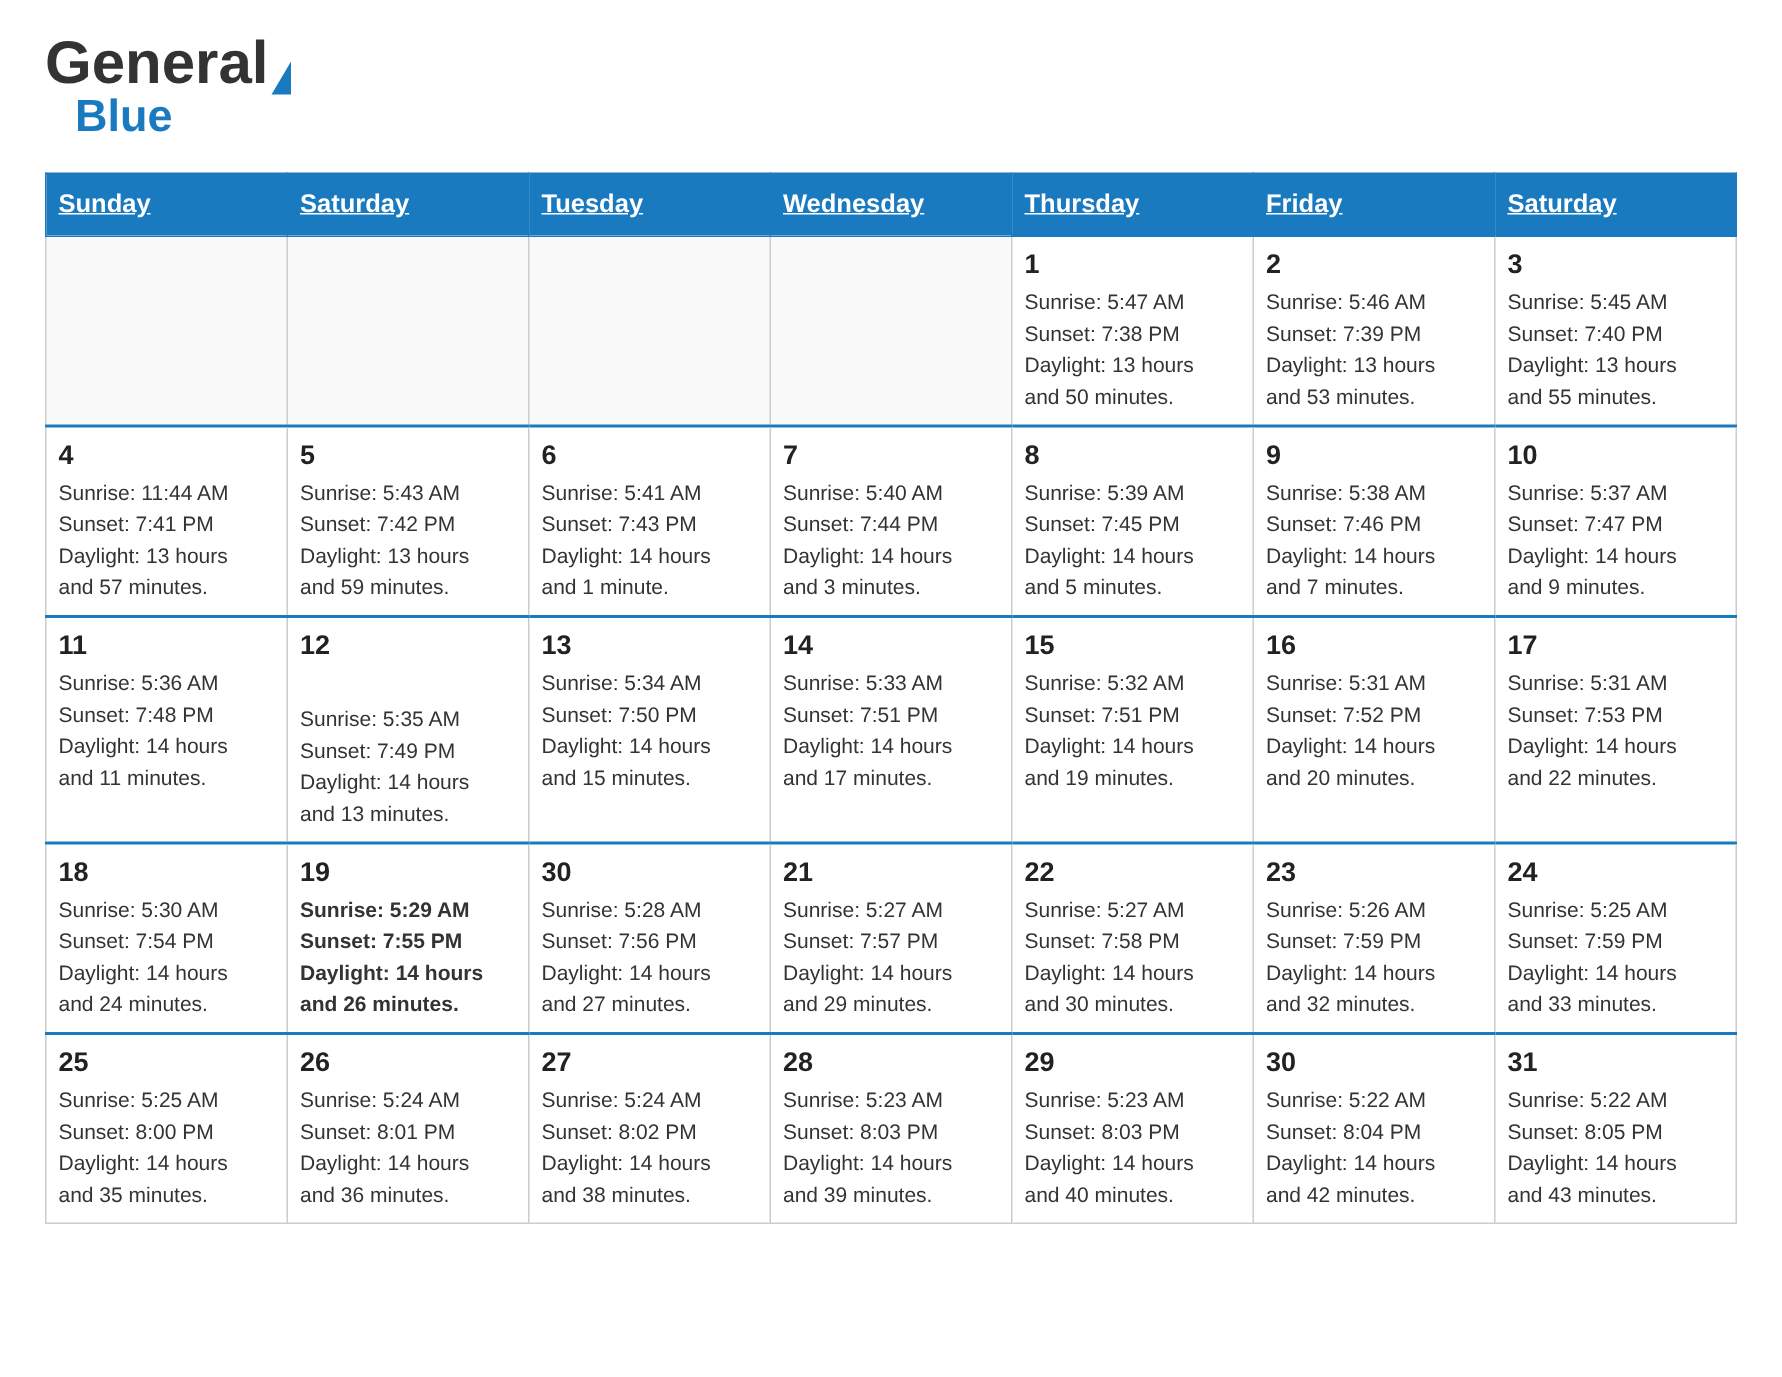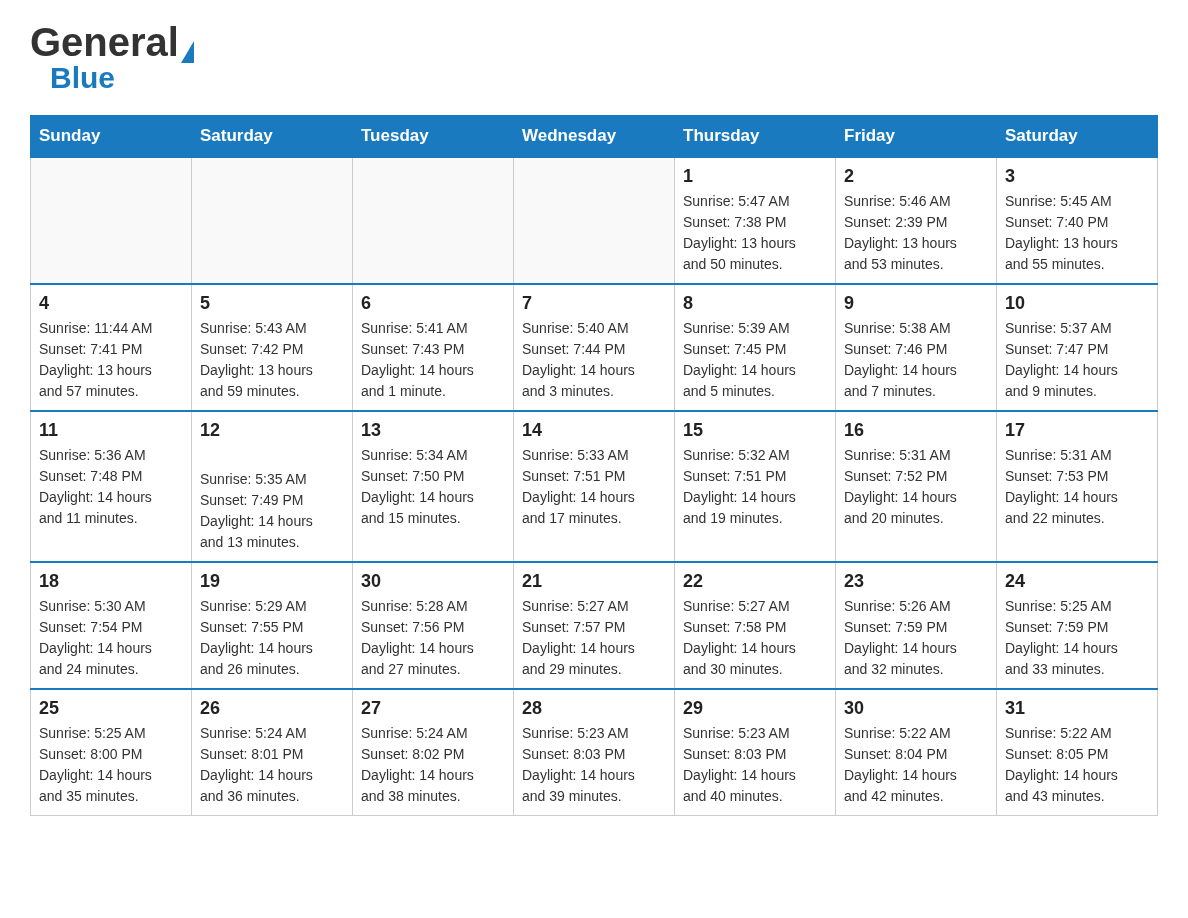--- a/index.html
+++ b/index.html
@@ -46,20 +46,21 @@
       border-collapse: collapse;
     }
     .calendar th {
       background-color: #1a7abf;
       color: #fff;
       font-size: 17px;
       font-weight: bold;
       padding: 10px 8px;
       text-align: left;
       border: 1px solid #1a7abf;
+      text-decoration: underline;
     }
     .calendar td {
       vertical-align: top;
       padding: 8px;
       border: 1px solid #ccc;
       border-top: 2px solid #1a7abf;
       width: 14.28%;
       min-height: 110px;
       font-size: 13px;
       color: #333;
@@ -123,21 +124,21 @@
         <td>
           <span class="day-number">1</span>
           <div class="day-info" style="white-space: pre-line;">Sunrise: 5:47 AM
 Sunset: 7:38 PM
 Daylight: 13 hours
 and 50 minutes.</div>
         </td>
         <td>
           <span class="day-number">2</span>
           <div class="day-info" style="white-space: pre-line;">Sunrise: 5:46 AM
-Sunset: 2:39 PM
+Sunset: 7:39 PM
 Daylight: 13 hours
 and 53 minutes.</div>
         </td>
         <td>
           <span class="day-number">3</span>
           <div class="day-info" style="white-space: pre-line;">Sunrise: 5:45 AM
 Sunset: 7:40 PM
 Daylight: 13 hours
 and 55 minutes.</div>
         </td>
@@ -247,21 +248,21 @@
       <tr>
         <td>
           <span class="day-number">18</span>
           <div class="day-info" style="white-space: pre-line;">Sunrise: 5:30 AM
 Sunset: 7:54 PM
 Daylight: 14 hours
 and 24 minutes.</div>
         </td>
         <td>
           <span class="day-number">19</span>
-          <div class="day-info" style="white-space: pre-line;">Sunrise: 5:29 AM
+          <div class="day-info" style="white-space: pre-line; font-weight: bold;">Sunrise: 5:29 AM
 Sunset: 7:55 PM
 Daylight: 14 hours
 and 26 minutes.</div>
         </td>
         <td>
           <span class="day-number">30</span>
           <div class="day-info" style="white-space: pre-line;">Sunrise: 5:28 AM
 Sunset: 7:56 PM
 Daylight: 14 hours
 and 27 minutes.</div>

